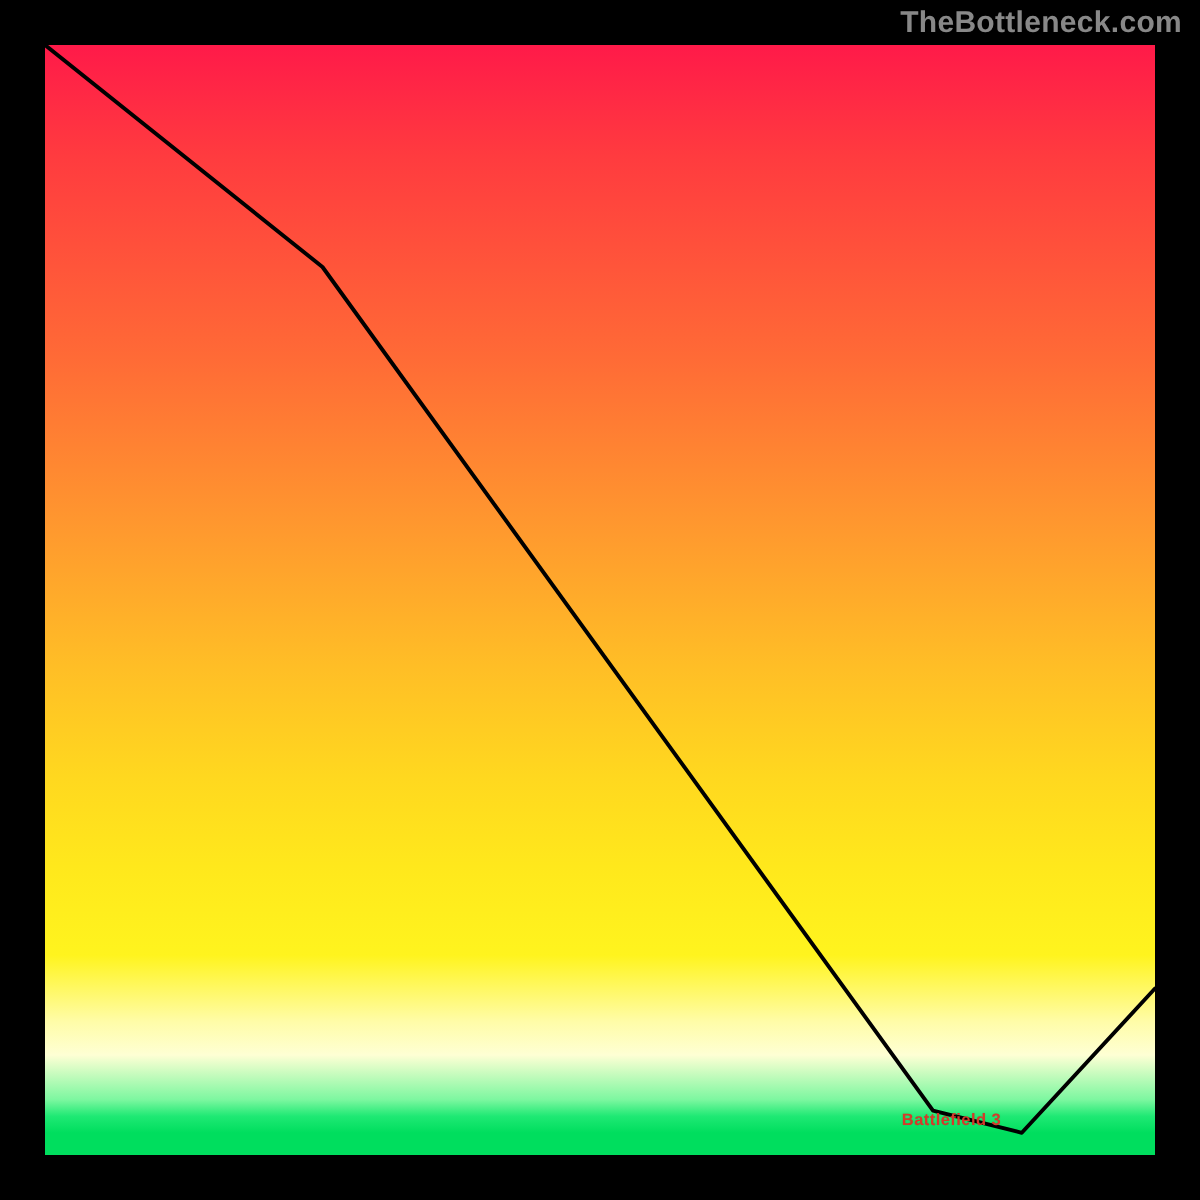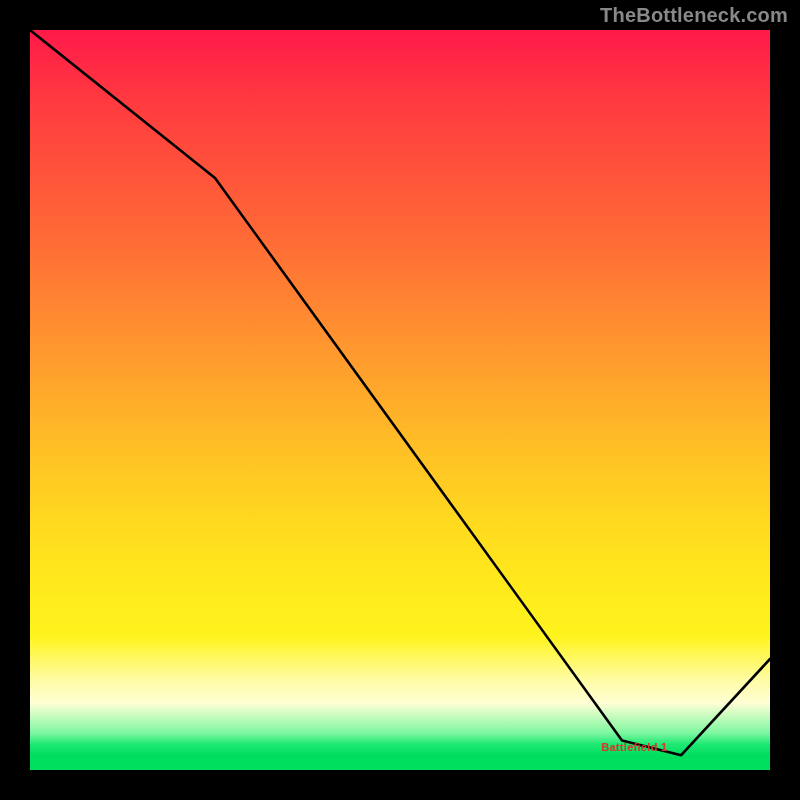--- a/index.html
+++ b/index.html
@@ -75,15 +75,15 @@
 </head>
 <body>
 
 <div class="container">
   <div class="attribution">TheBottleneck.com</div>
 
   <div class="plot">
     <svg class="overlay-svg" viewBox="0 0 740 740" preserveAspectRatio="none">
       <polyline id="curve-poly" fill="none" stroke="#000" stroke-width="2.6" stroke-linejoin="round" stroke-linecap="round" points="0.0,0.0 185.0,148.0 592.0,710.4 651.2,725.2 740.0,629.0"></polyline>
     </svg>
-    <div class="bar-label" id="bar-label" style="left: 571.2px; top: 711.2px;">Battlefield 1</div>
+    <div class="bar-label" id="bar-label" style="left: 571.2px; top: 711.2px;">Battlefield 3</div>
   </div>
 </div>
 
 </body></html>

